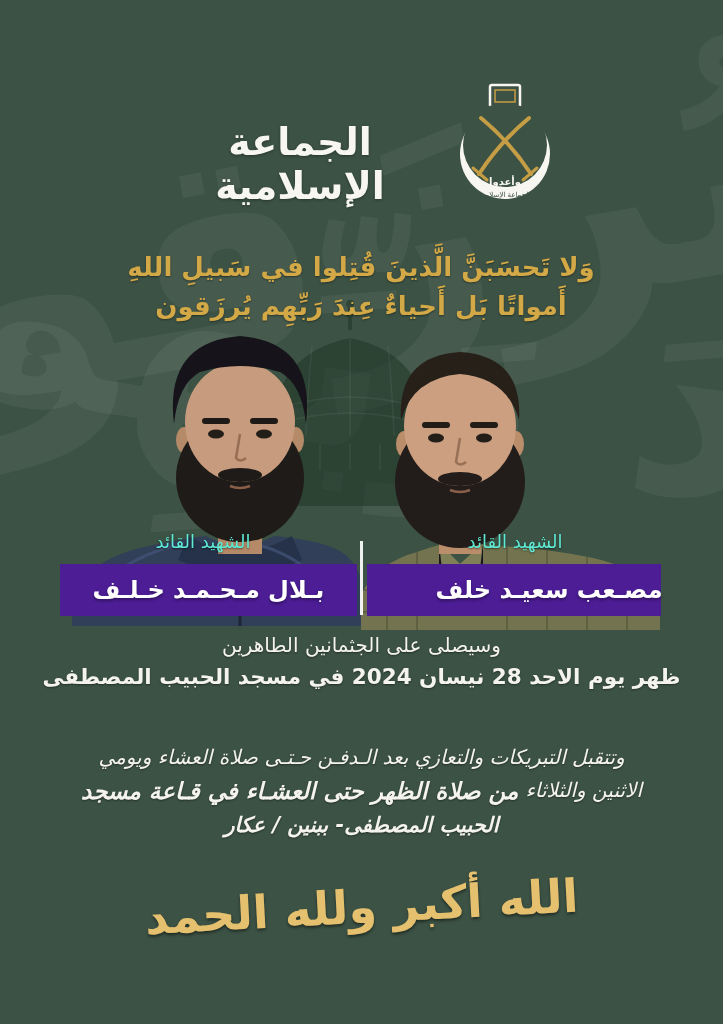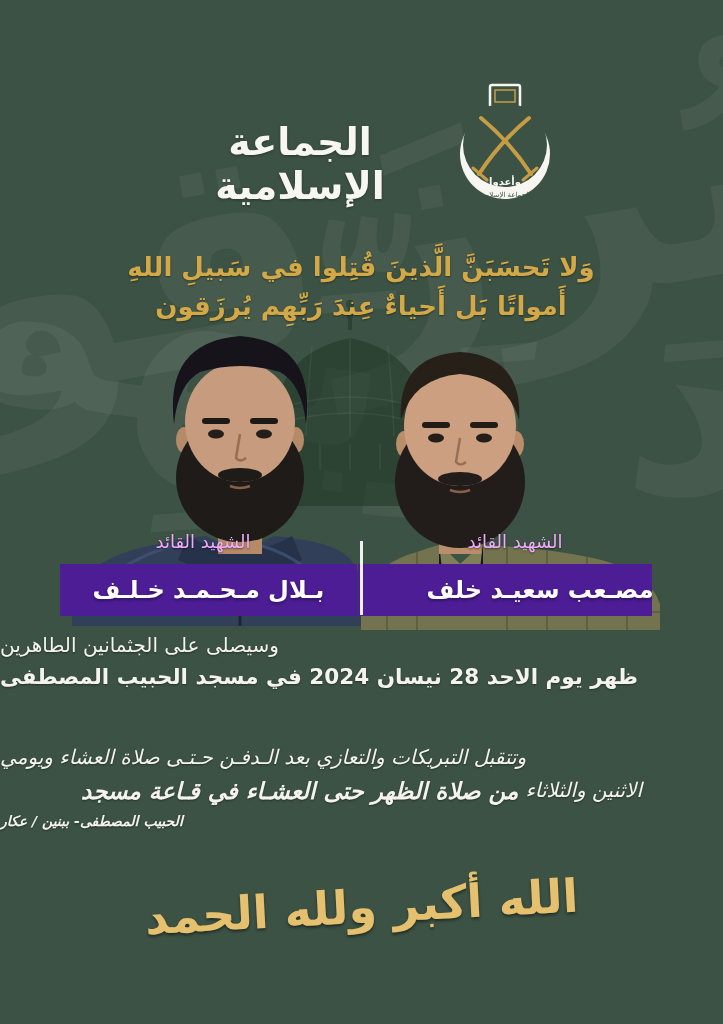--- a/index.html
+++ b/index.html
@@ -32,49 +32,49 @@
     text-shadow:0 1px 2px rgba(0,0,0,.4);
     margin-top:42px;
   }
   
   .portrait{position:absolute;}
   .portrait-left{left:66px;top:326px;}
   .portrait-right{left:357px;top:332px;}
   
   .martyr-title{
     position:absolute;top:531px;width:200px;text-align:center;
-    color:#f0abfc;font-size:18px;text-shadow:0 1px 2px rgba(0,0,0,.5);
+    color:#5eead4;font-size:18px;text-shadow:0 1px 2px rgba(0,0,0,.5);
   }
   .title-left{left:103px;}
   .title-right{left:415px;}
   .name-bar{
     position:absolute;top:564px;height:52px;background:#4c1d95;
     display:flex;align-items:center;justify-content:center;
     color:#ffffff;font-size:24px;font-weight:bold;white-space:nowrap;
     text-shadow:0 2px 3px rgba(0,0,0,.35);
   }
   .bar-left{left:60px;width:297px;}
-  .bar-right{left:358px;width:294px;padding-left:70px;width:224px;}
+  .bar-right{left:367px;width:294px;padding-left:70px;width:224px;}
   .divider{
     position:absolute;left:360px;top:541px;width:3px;height:74px;
     background:rgba(255,255,255,.92);
   }
   
-  .para{position:absolute;left:0;width:723px;text-align:left;color:#f4f3ee;
+  .para{position:absolute;left:0;width:723px;text-align:center;color:#f4f3ee;
         text-shadow:0 1px 2px rgba(0,0,0,.4);}
   .funeral{top:633px;}
   .funeral .l1{font-size:20px;margin-bottom:7px;}
   .funeral .l2{font-size:21.5px;font-weight:bold;margin-bottom:21px;}
   .funeral .l3{font-size:21.5px;font-weight:bold;}
   .condolences{top:745px;font-style:italic;}
   .condolences .l1{font-size:20px;margin-bottom:9px;}
   .condolences .l2{font-size:20px;margin-bottom:9px;display:flex;direction:rtl;
                    justify-content:center;gap:7px;}
   .condolences .l2 .bold{font-weight:bold;font-size:23px;}
-  .condolences .l3{font-size:14px;font-weight:bold;}
+  .condolences .l3{font-size:21px;font-weight:bold;}
   
   .closing{
     position:absolute;top:880px;left:0;width:723px;text-align:center;
     color:#e4c06f;font-size:46px;font-weight:bold;transform:rotate(-3deg);
     text-shadow:0 2px 3px rgba(0,0,0,.45);
   }
 </style>
 </head>
 <body>
 

